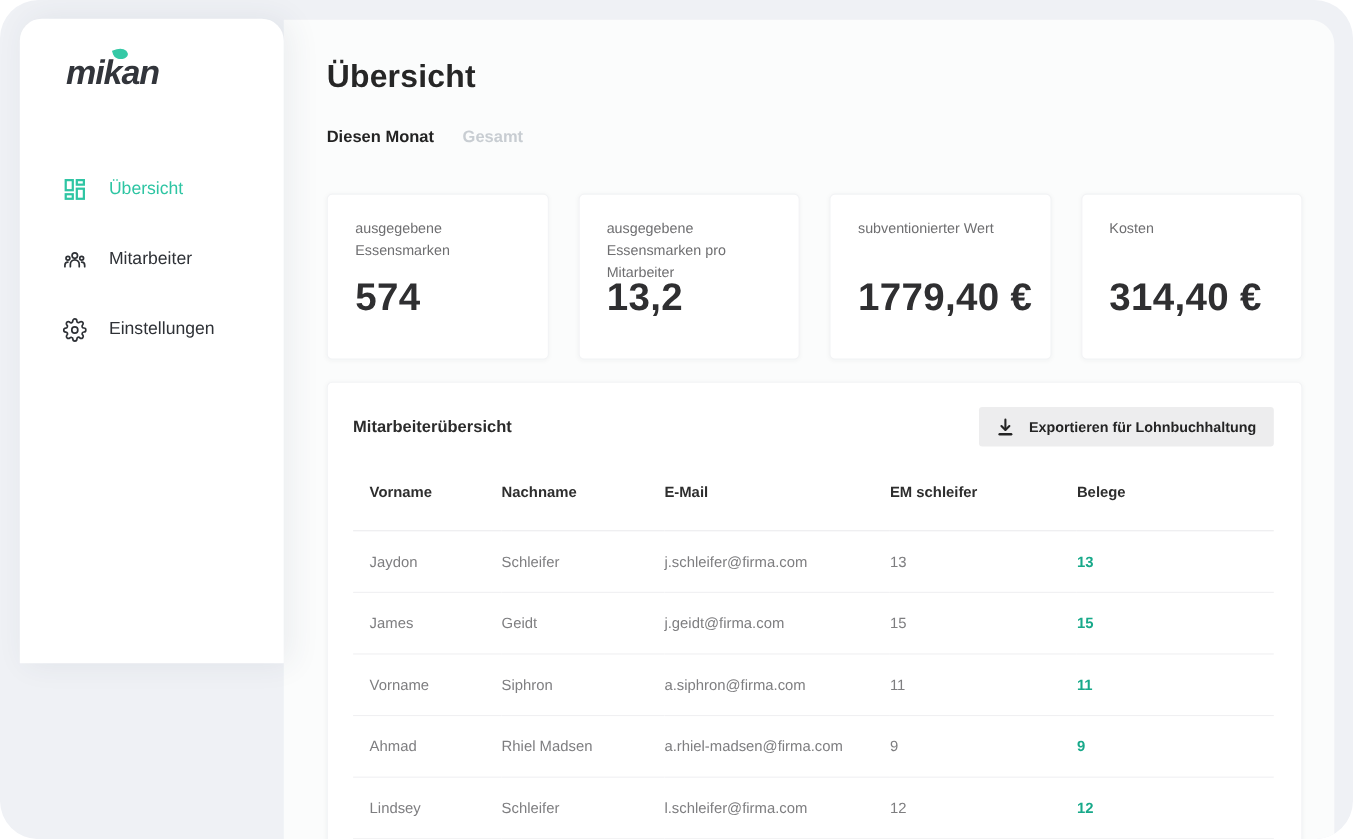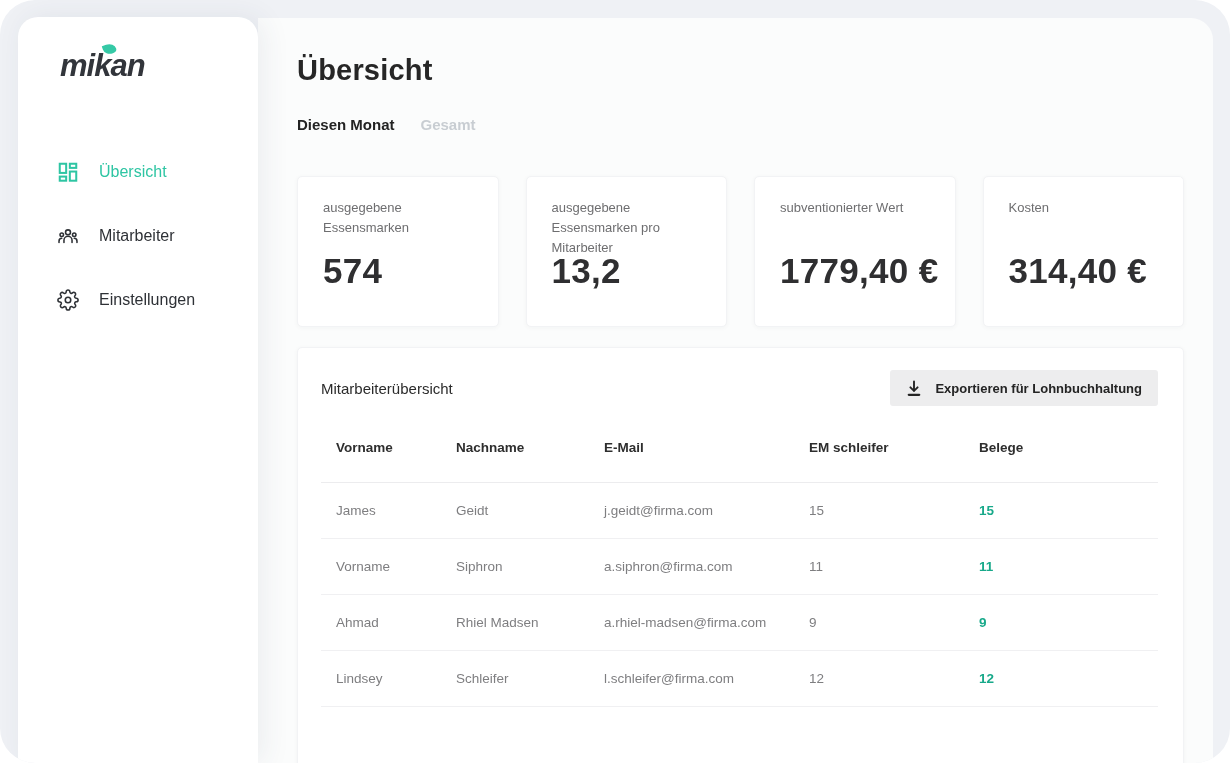--- a/index.html
+++ b/index.html
@@ -2,21 +2,21 @@
 <html><head>
 <meta charset="utf-8">
 <style>
   * { margin:0; padding:0; box-sizing:border-box; }
   html,body { width:1230px; height:763px; overflow:hidden; background:#ffffff;
               font-family:"Liberation Sans", sans-serif; }
 
   .window { position:absolute; inset:0; background:#eff1f5; border-radius:35px; overflow:hidden; }
 
   
-  .sidebar { position:absolute; left:18px; top:17px; width:240px; height:746px;
+  .sidebar { position:absolute; left:18px; top:17px; width:240px; height:586px;
              background:#ffffff; border-radius:20px 20px 0 0;
              box-shadow:6px 0 28px rgba(50,70,90,.08); z-index:3; }
   .logo { position:relative; margin:31px 0 0 42px; width:130px; height:40px; cursor:pointer; }
   .logo-text { font-size:31px; font-weight:800; font-style:italic; letter-spacing:-1px; color:#32353b; }
   .logo-leaf { position:absolute; left:43px; top:-4px; width:13px; height:10px; background:#35c9a6;
                border-radius:2% 85% 45% 85%; transform:rotate(-18deg); }
   .nav { margin-top:64px; display:flex; flex-direction:column; gap:24px; }
   .nav-item { display:flex; align-items:center; gap:20px; padding:9px 0 9px 39px; height:40px; cursor:pointer; }
   .nav-item .label { font-size:16px; font-weight:500; color:#2e3136; }
   .nav-item.active .label { color:#2ec5a3; }
@@ -34,21 +34,21 @@
   .stats { margin-top:43px; display:grid; grid-template-columns:repeat(4,1fr); gap:27px; }
   .stat-card { position:relative; height:151px; background:#ffffff; border:1px solid #f2f3f5;
                border-radius:5px; box-shadow:0 1px 5px rgba(30,45,60,.04); }
   .stat-label { padding:21px 22px 0 25px; font-size:13px; line-height:20px; color:#6e6e70; }
   .stat-value { position:absolute; left:25px; top:74px; font-size:35px; font-weight:700; color:#2f2f31; letter-spacing:.3px; }
 
   
   .table-card { margin-top:20px; background:#ffffff; border:1px solid #f2f3f5; border-radius:5px;
                 box-shadow:0 1px 5px rgba(30,45,60,.04); min-height:480px; }
   .table-card-header { display:flex; justify-content:space-between; align-items:center; padding:22px 25px 0 23px; }
-  .section-title { font-size:15px; font-weight:400; color:#2b2b2b; }
+  .section-title { font-size:15px; font-weight:700; color:#2b2b2b; }
   .export-btn { display:flex; align-items:center; gap:12px; background:#ededee; border:none;
                 border-radius:3px; padding:9px 16px 9px 15px; height:36px; cursor:pointer; }
   .export-btn span { font-size:13px; font-weight:700; color:#242424; }
 
   table { border-collapse:collapse; margin:34px 27px 0 23px; width:837px; table-layout:fixed; }
   col.c1{width:135px} col.c2{width:148px} col.c3{width:205px} col.c4{width:170px} col.c5{width:auto}
   th { text-align:left; font-size:13.5px; font-weight:700; color:#2e2e2e; padding:0 0 27px 0;
        border-bottom:1px solid #ececee; }
   td { height:56px; font-size:13.5px; color:#7e7e80; border-bottom:1px solid #f0f0f2; }
   th:first-child, td:first-child { padding-left:15px; }
@@ -148,20 +148,27 @@
           <tr>
             <th>Vorname</th>
             <th>Nachname</th>
             <th>E-Mail</th>
             <th>EM schleifer</th>
             <th>Belege</th>
           </tr>
         </thead>
         <tbody>
           <tr>
+            <td>Jaydon</td>
+            <td>Schleifer</td>
+            <td>j.schleifer@firma.com</td>
+            <td>13</td>
+            <td class="belege"><span>13</span></td>
+          </tr>
+          <tr>
             <td>James</td>
             <td>Geidt</td>
             <td>j.geidt@firma.com</td>
             <td>15</td>
             <td class="belege"><span>15</span></td>
           </tr>
           <tr>
             <td>Vorname</td>
             <td>Siphron</td>
             <td>a.siphron@firma.com</td>

